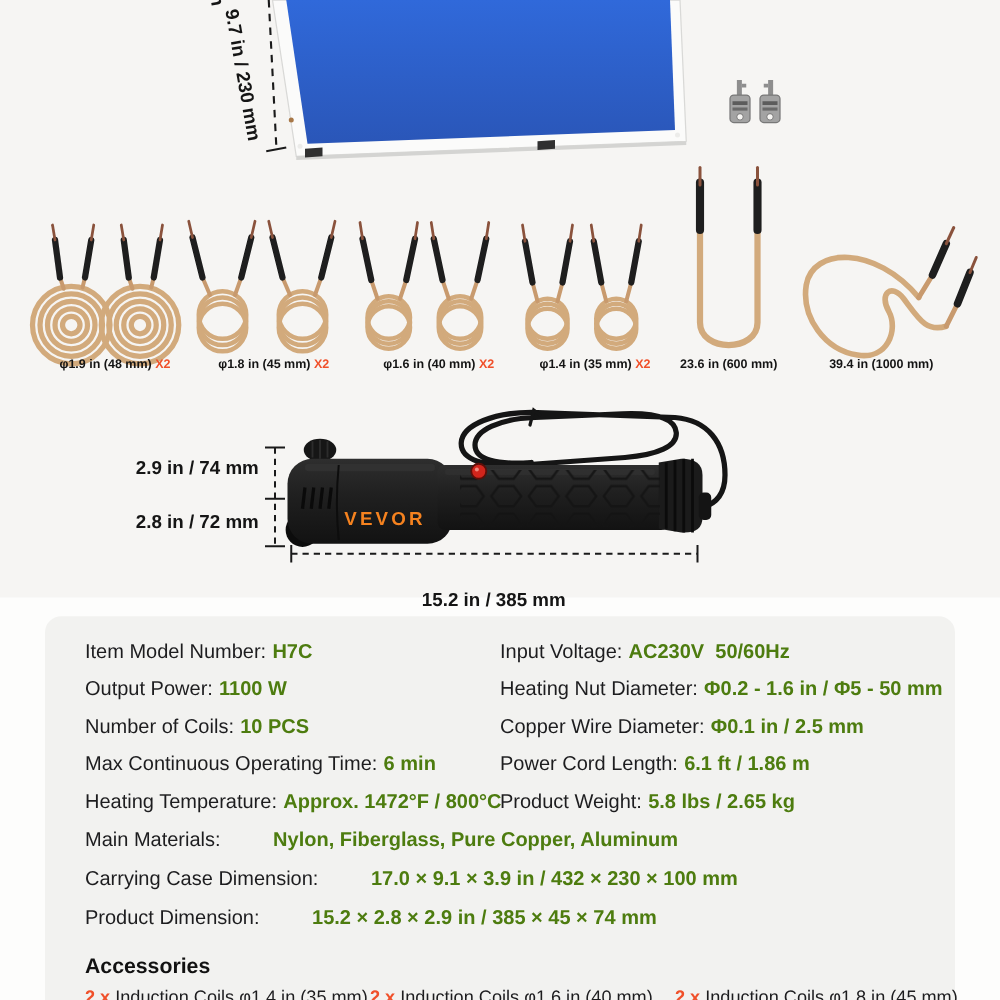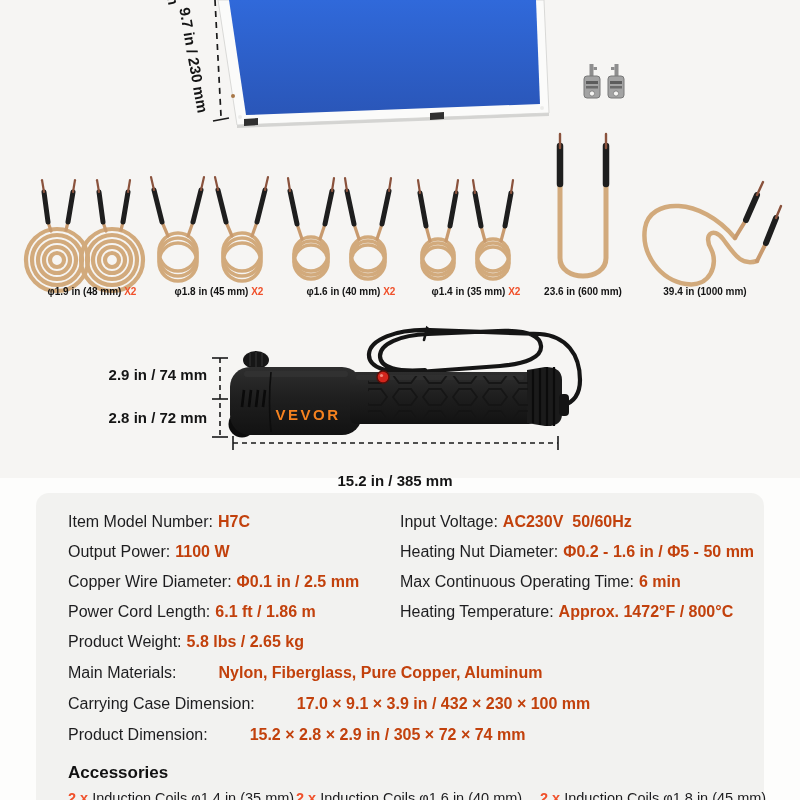--- a/index.html
+++ b/index.html
@@ -12,21 +12,21 @@
   .dim-label{position:absolute;font-size:15px;font-weight:700;color:#151515;white-space:nowrap;}
   .rot{transform-origin:0 0;transform:rotate(80deg);}
   .coil-label{position:absolute;top:286px;font-size:10px;font-weight:700;color:#141414;text-align:center;white-space:nowrap;}
   .coil-label .qty{color:#F0502A;}
   
   .panel{position:absolute;left:36px;top:493px;width:728px;height:340px;background:#f2f2f0;border-radius:13px;box-sizing:border-box;padding:14px 18px 0 32px;}
   .spec-grid{display:grid;grid-template-columns:332px 1fr;}
   .spec-row{height:30px;display:flex;align-items:center;font-size:16px;color:#1d1d1f;white-space:nowrap;}
   .spec-row.full{grid-column:1 / 3;height:31px;gap:37px;}
   .spec-label{margin-right:5px;}
-  .spec-value{color:#c2410c;font-weight:700;white-space:pre;}
+  .spec-value{color:#4d7c0f;font-weight:700;white-space:pre;}
   .acc-title{margin:13px 0 7px 0;font-size:17px;font-weight:700;color:#111;}
   .acc-grid{display:grid;grid-template-columns:228px 244px 1fr;font-size:14.5px;color:#1d1d1f;white-space:nowrap;}
   .acc-item .acc-qty{color:#F0502A;font-weight:600;margin-right:4px;}
 </style>
 </head>
 <body>
 
 <div class="page">
   <div class="photo-area">
 
@@ -300,20 +300,24 @@
         </div>
       <div class="spec-row">
           <span class="spec-label">Output Power:</span>
           <span class="spec-value">1100 W</span>
         </div>
       <div class="spec-row">
           <span class="spec-label">Heating Nut Diameter:</span>
           <span class="spec-value">Φ0.2 - 1.6 in / Φ5 - 50 mm</span>
         </div>
       <div class="spec-row">
+          <span class="spec-label">Number of Coils:</span>
+          <span class="spec-value">10 PCS</span>
+        </div>
+      <div class="spec-row">
           <span class="spec-label">Copper Wire Diameter:</span>
           <span class="spec-value">Φ0.1 in / 2.5 mm</span>
         </div>
       <div class="spec-row">
           <span class="spec-label">Max Continuous Operating Time:</span>
           <span class="spec-value">6 min</span>
         </div>
       <div class="spec-row">
           <span class="spec-label">Power Cord Length:</span>
           <span class="spec-value">6.1 ft / 1.86 m</span>
@@ -329,21 +333,21 @@
       <div class="spec-row full">
           <span class="spec-label">Main Materials:</span>
           <span class="spec-value">Nylon, Fiberglass, Pure Copper, Aluminum</span>
         </div>
       <div class="spec-row full">
           <span class="spec-label">Carrying Case Dimension:</span>
           <span class="spec-value">17.0 × 9.1 × 3.9 in / 432 × 230 × 100 mm</span>
         </div>
       <div class="spec-row full">
           <span class="spec-label">Product Dimension:</span>
-          <span class="spec-value">15.2 × 2.8 × 2.9 in / 305 × 72 × 74 mm</span>
+          <span class="spec-value">15.2 × 2.8 × 2.9 in / 385 × 45 × 74 mm</span>
         </div>
     </div>
     <h2 class="acc-title">Accessories</h2>
     <div class="acc-grid">
       <div class="acc-item"><span class="acc-qty">2 x</span><span>Induction Coils φ1.4 in (35 mm)</span></div>
       <div class="acc-item"><span class="acc-qty">2 x</span><span>Induction Coils φ1.6 in (40 mm)</span></div>
       <div class="acc-item"><span class="acc-qty">2 x</span><span>Induction Coils φ1.8 in (45 mm)</span></div>
     </div>
   </section>
 </div>

